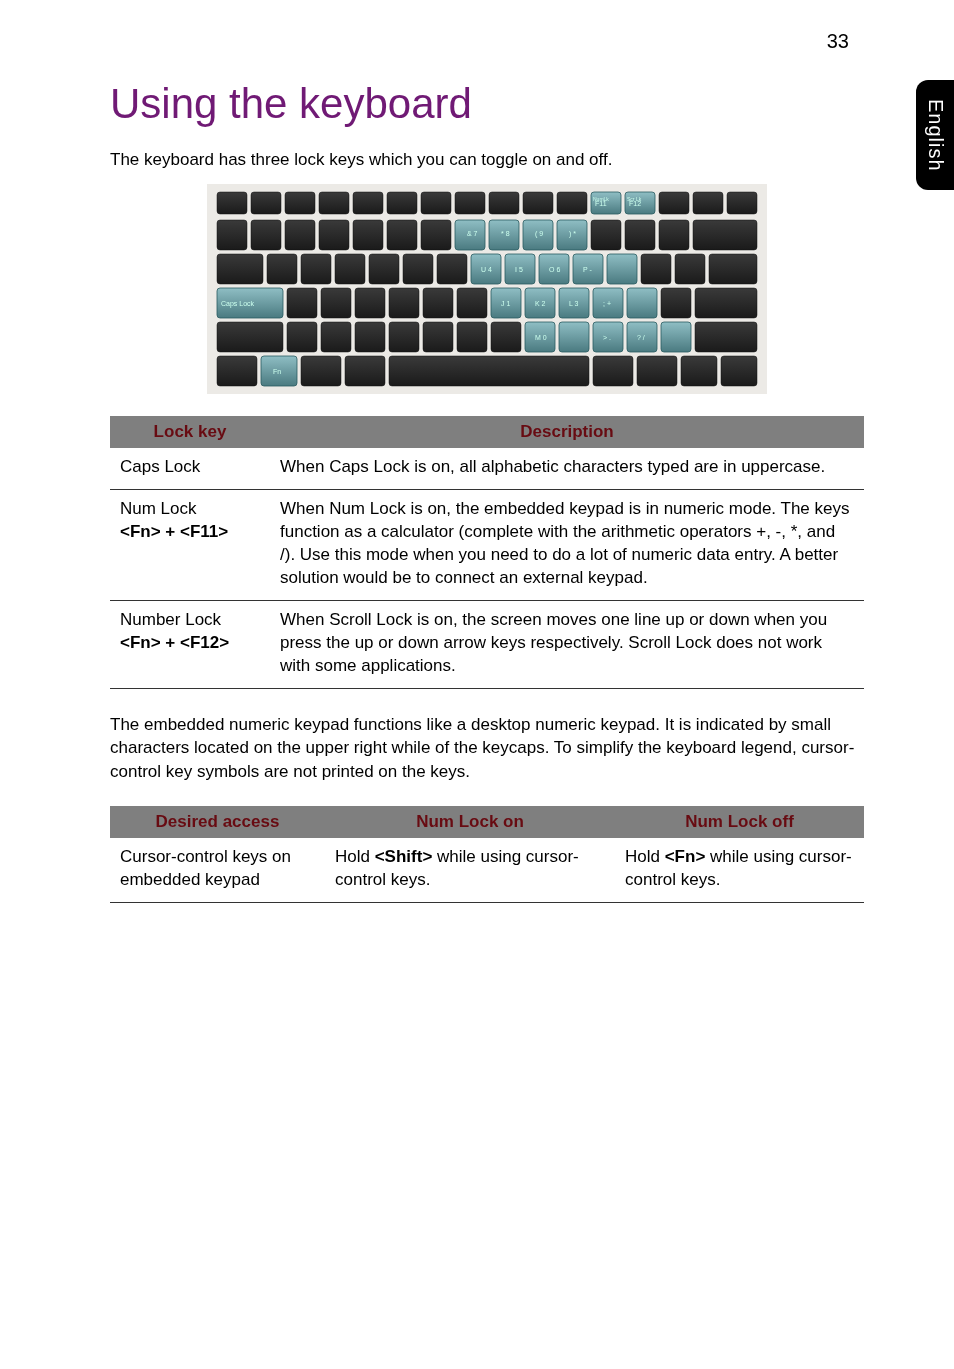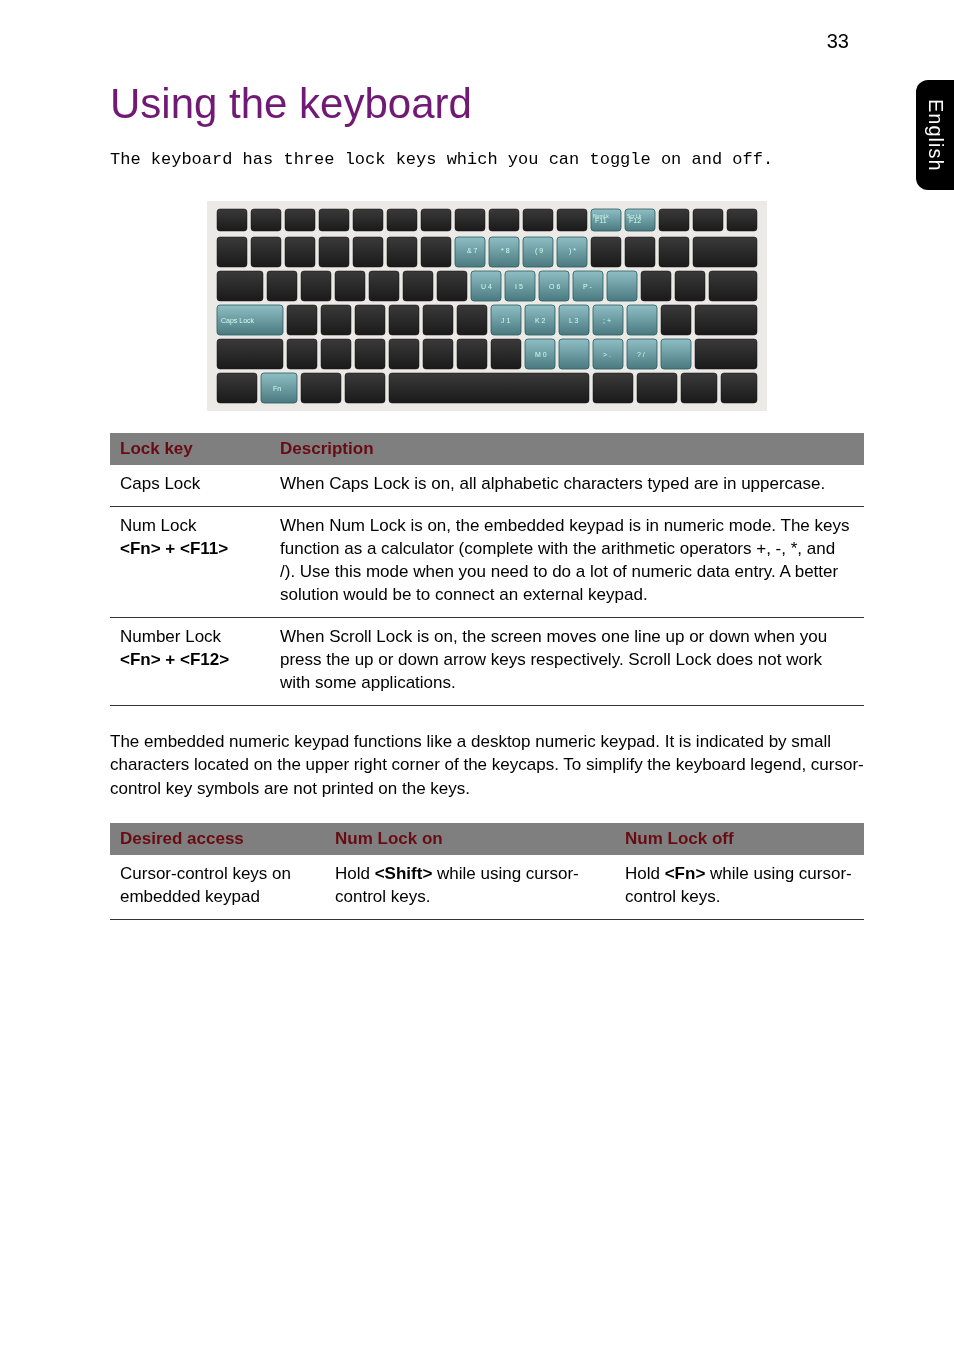--- a/index.html
+++ b/index.html
@@ -52,39 +52,38 @@
     margin-bottom: 26px;
   }
   h2 {
     font-size: 30px;
     font-weight: 400;
     margin-bottom: 10px;
     color: #333;
   }
   .sub {
     font-size: 17px;
-    margin-bottom: 32px;
-    font-family: Liberation Mono, monospace;
+    margin-bottom: 14px;
   }
   .kbd-image {
     display: block;
     margin: 0 auto 22px auto;
     width: 560px;
     height: 210px;
   }
   .kbd-image svg { width: 100%; height: 100%; }
   table {
     width: 100%;
     border-collapse: collapse;
     margin-bottom: 24px;
     font-size: 17px;
   }
   thead tr { background: #7f7f7f; color: #fff; }
   thead th {
-    text-align: left;
+    text-align: center;
     padding: 6px 10px;
     font-weight: 700;
     color: #680b12;
   }
   tbody td {
     padding: 8px 10px 10px 10px;
     vertical-align: top;
     border-bottom: 1px solid #333;
     line-height: 1.35;
   }
@@ -273,21 +272,21 @@
       <tr>
         <td>
           <span>Number Lock</span><br>
           <span class="key">&lt;Fn&gt; + &lt;F12&gt;</span>
         </td>
         <td>When Scroll Lock is on, the screen moves one line up or down when you press the up or down arrow keys respectively. Scroll Lock does not work with some applications.</td>
       </tr>
     </tbody>
   </table>
 
-  <p class="para">The embedded numeric keypad functions like a desktop numeric keypad. It is indicated by small characters located on the upper right corner of the keycaps. To simplify the keyboard legend, cursor-control key symbols are not printed on the keys.</p>
+  <p class="para">The embedded numeric keypad functions like a desktop numeric keypad. It is indicated by small characters located on the upper right while of the keycaps. To simplify the keyboard legend, cursor-control key symbols are not printed on the keys.</p>
 
   <table>
     <colgroup>
         <col style="width:215px">
         <col style="width:290px">
         <col>
       </colgroup>
     <thead>
       <tr>
         <th>Desired access</th>

